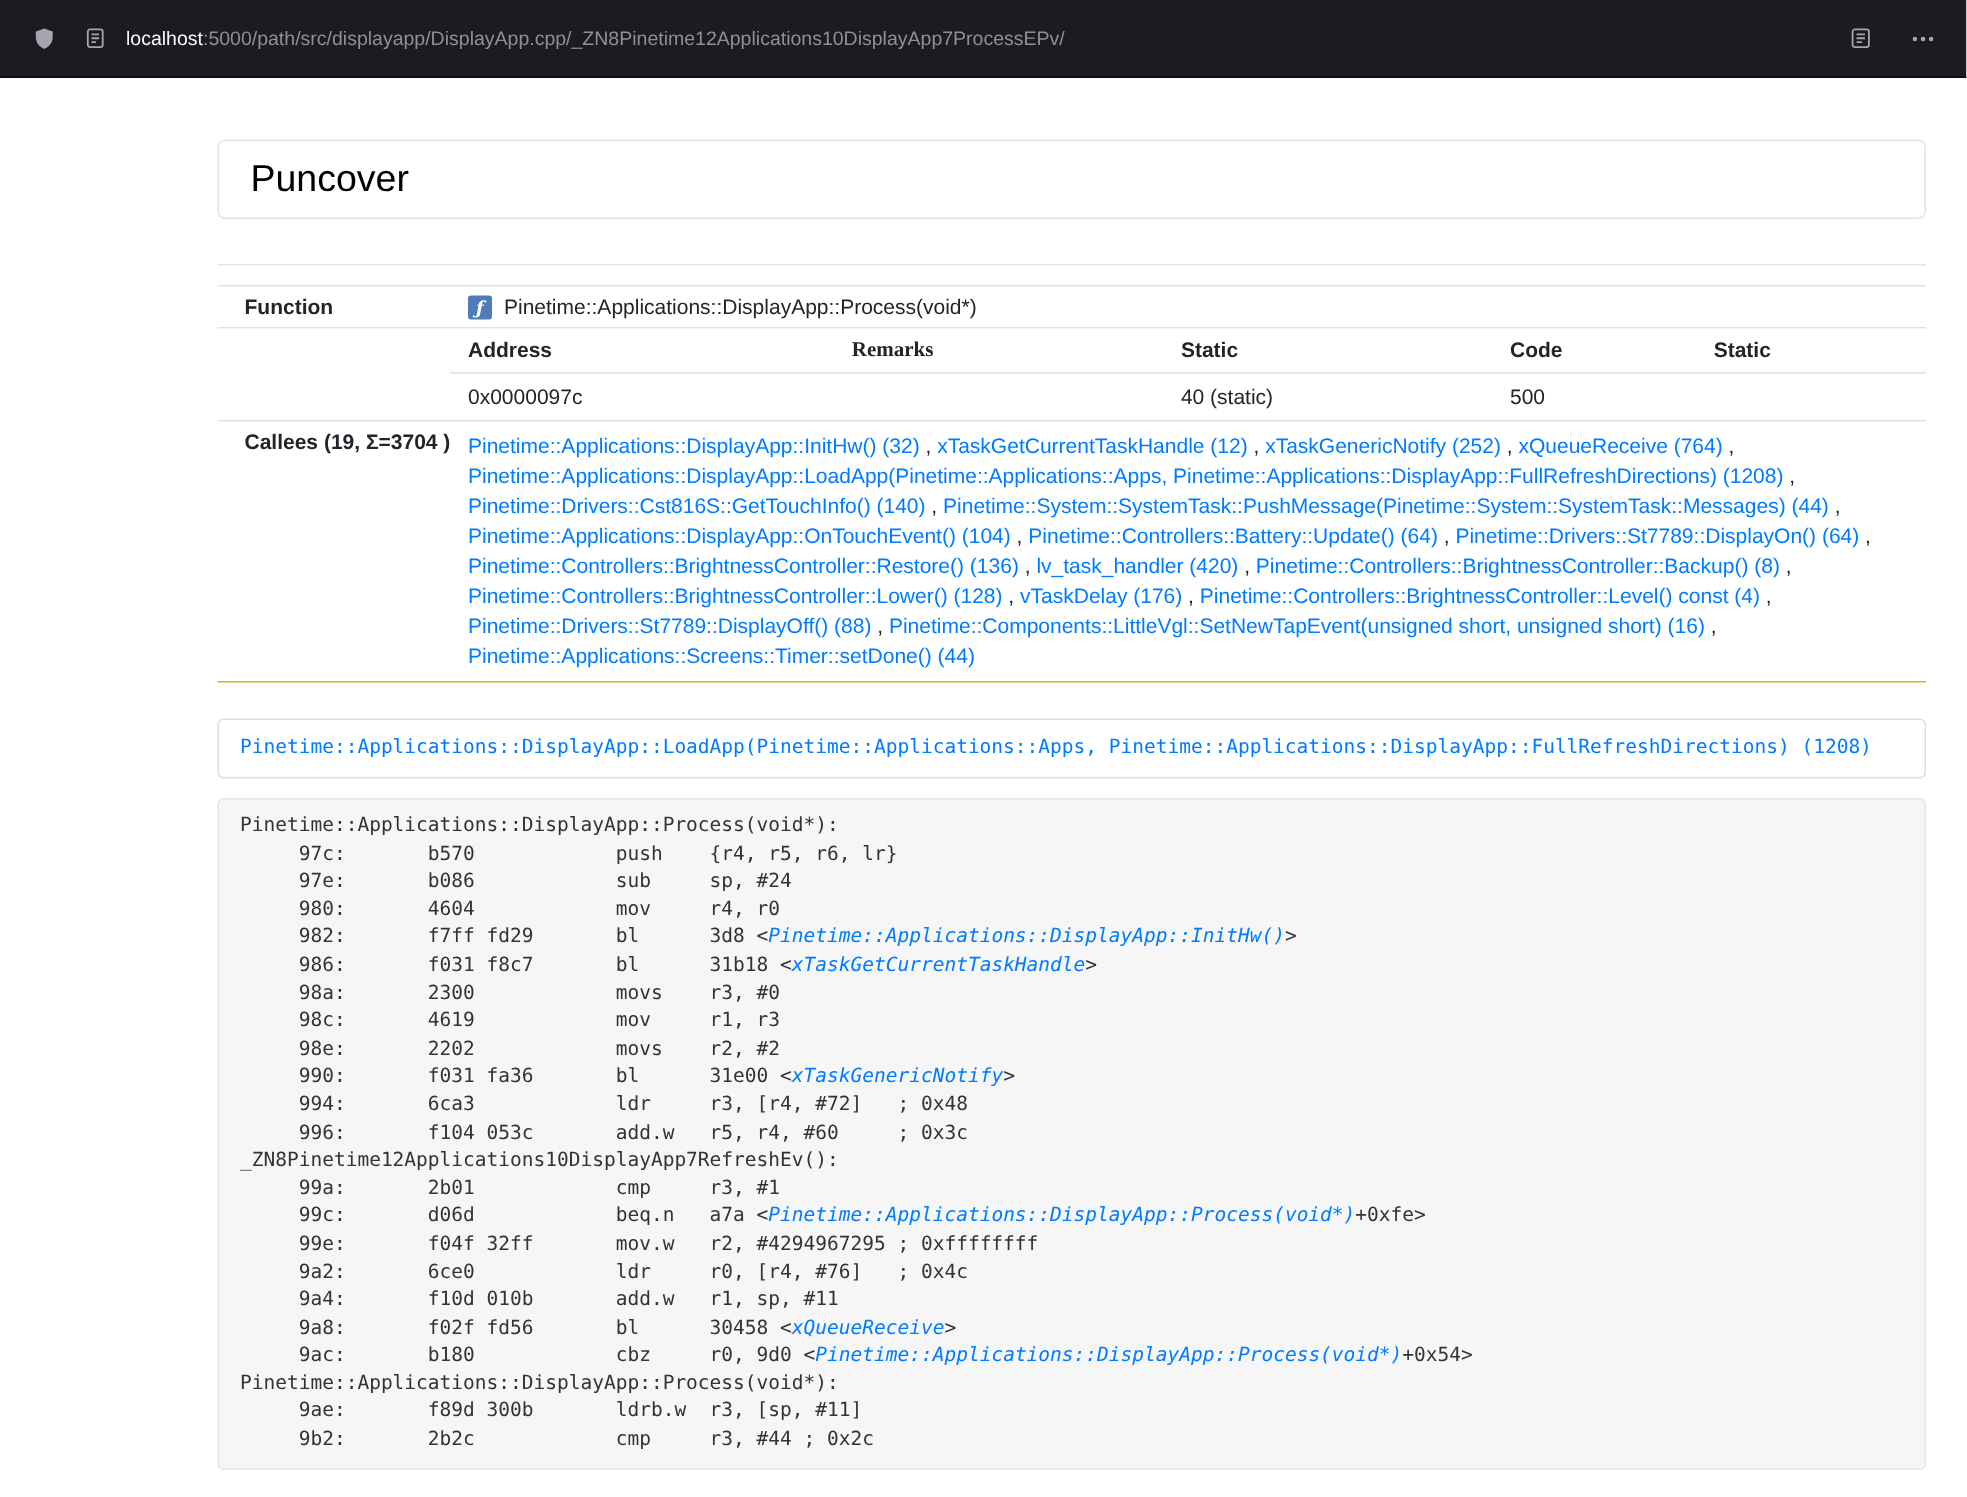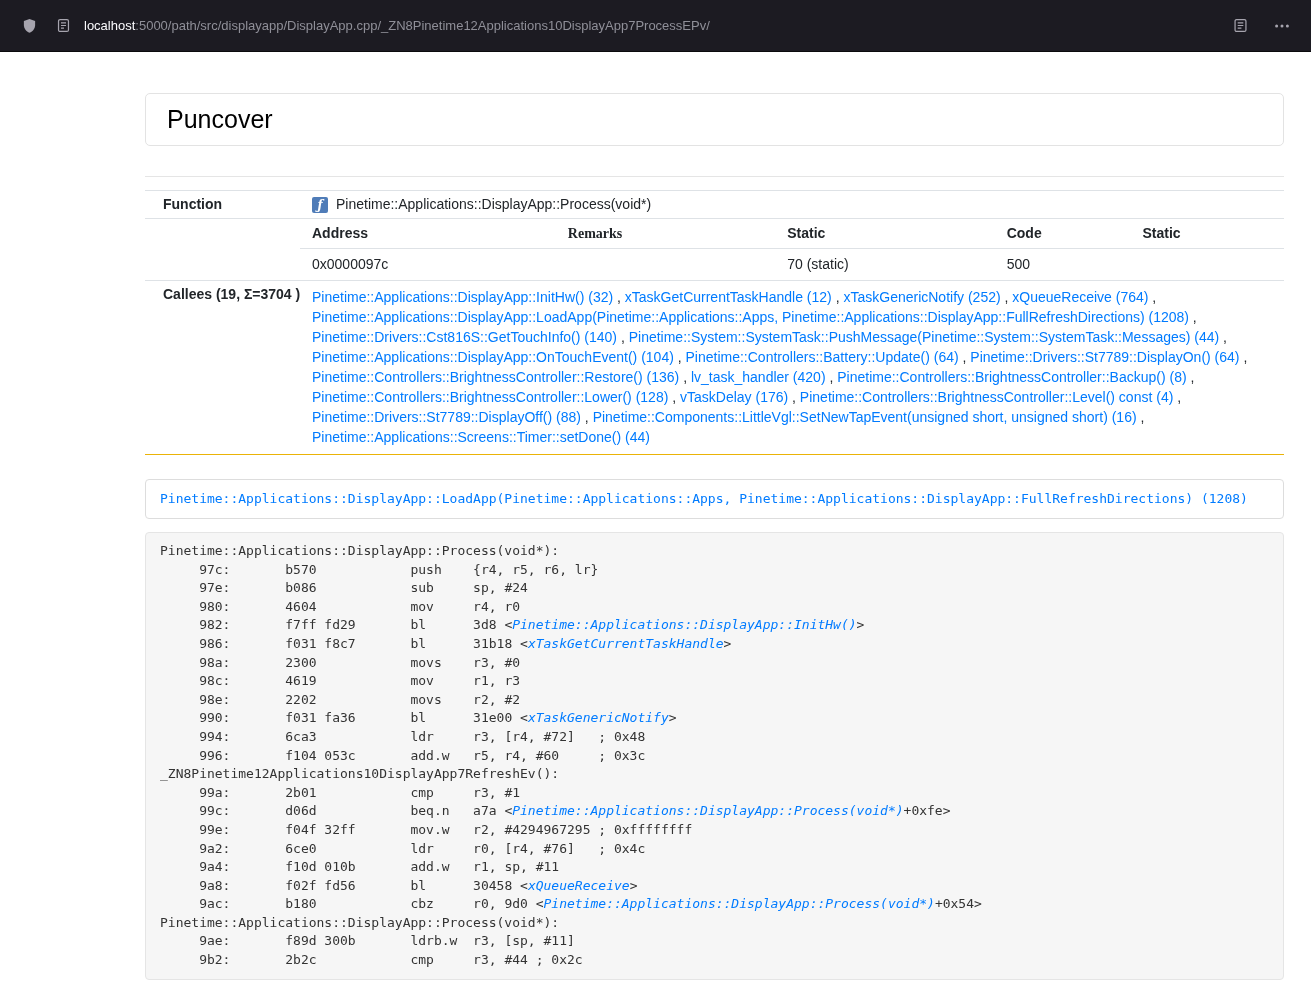--- a/index.html
+++ b/index.html
@@ -149,21 +149,21 @@
               <th class="w2">Remarks</th>
               <th class="w3">Static</th>
               <th class="w4">Code</th>
               <th class="w5">Static</th>
             </tr>
           </thead>
           <tbody>
             <tr>
               <td>0x0000097c</td>
               <td></td>
-              <td>70 (static)</td>
+              <td>40 (static)</td>
               <td>500</td>
               <td></td>
             </tr>
           </tbody>
         </table>
       </div>
     </div>
 
 
     <div class="irow">

